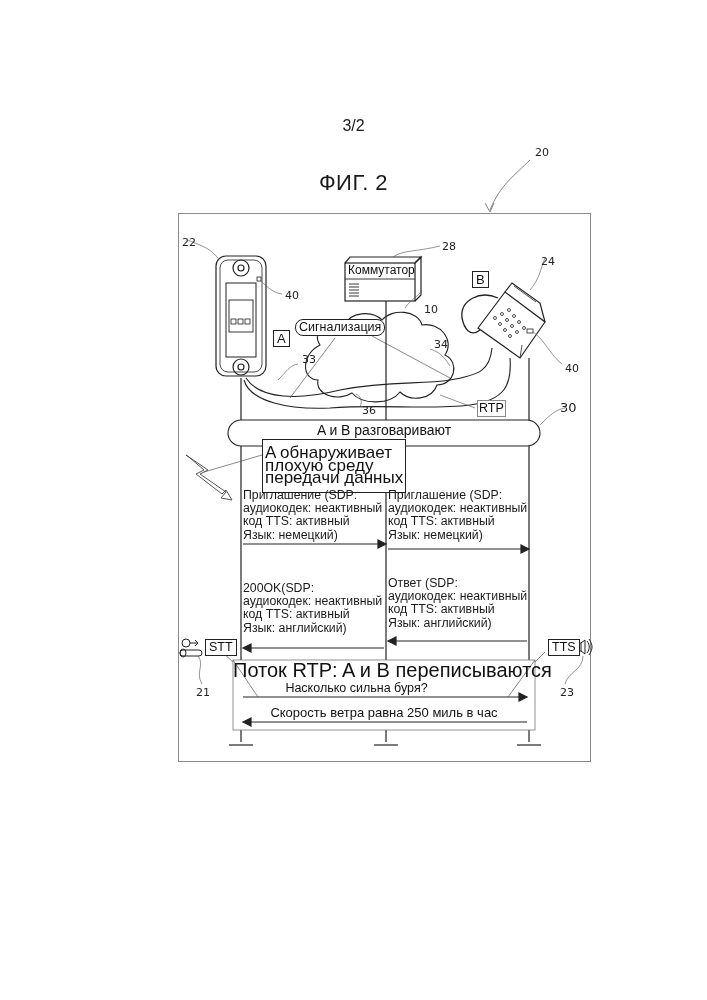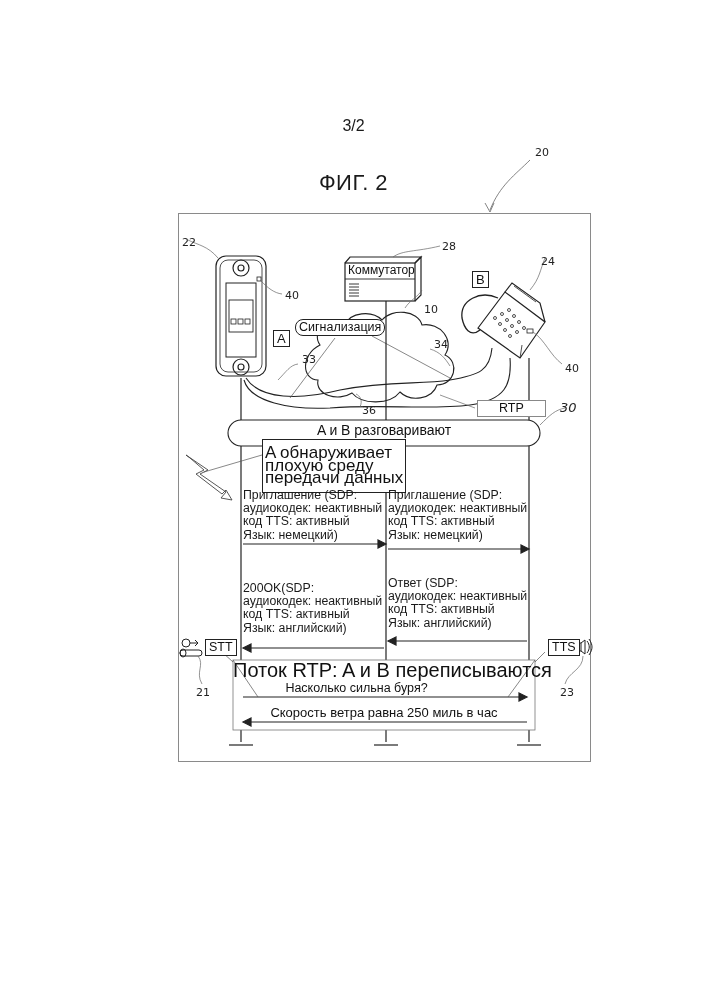--- a/index.html
+++ b/index.html
@@ -152,29 +152,29 @@
 
 <div class="abs ref" style="left:182px;top:236px;">22</div>
 <div class="abs ref" style="left:285px;top:289px;">40</div>
 <div class="abs ref" style="left:442px;top:240px;">28</div>
 <div class="abs ref" style="left:541px;top:247px;margin-top:8px;">24</div>
 <div class="abs ref" style="left:424px;top:303px;">10</div>
 <div class="abs ref" style="left:565px;top:362px;">40</div>
 <div class="abs ref" style="left:302px;top:353px;">33</div>
 <div class="abs ref" style="left:434px;top:338px;">34</div>
 <div class="abs ref" style="left:362px;top:404px;">36</div>
-<div class="abs ref" style="left:560px;top:400px;font-size:13px;font-style:italic;">30</div>
+<div class="abs ref" style="left:560px;top:400px;font-size:13px;">30</div>
 <div class="abs ref" style="left:196px;top:686px;">21</div>
 <div class="abs ref" style="left:560px;top:686px;">23</div>
 
 <div class="abs lbl" style="left:348px;top:264px;font-size:12px;">Коммутатор</div>
 <div class="abs lbl boxed" style="left:273px;top:330px;font-size:13px;">A</div>
 <div class="abs lbl boxed" style="left:472px;top:271px;font-size:13px;">B</div>
 <div class="abs lbl boxed" style="left:295px;top:319px;font-size:12.5px;border-radius:8px;">Сигнализация</div>
-<div class="abs lbl" style="left:477px;top:400px;font-size:12.5px;border:1px solid #888;padding:1px 21px;background:#fff;">RTP</div>
+<div class="abs lbl" style="left:477px;top:400px;font-size:12.5px;border:1px solid #888;padding:1px 1px;background:#fff;">RTP</div>
 <div class="abs lbl" style="left:228px;top:424px;width:312px;text-align:center;font-size:14px;">A и B разговаривают</div>
 
 <div class="abs lbl boxed" style="left:262px;top:439px;line-height:12.5px;font-size:17px;padding:7px 2px;">
   <div>A обнаруживает</div>
   <div>плохую среду</div>
   <div>передачи данных</div>
 </div>
 
 <div class="abs msg" style="left:243px;top:489px;">
   <div>Приглашение (SDP:</div>

